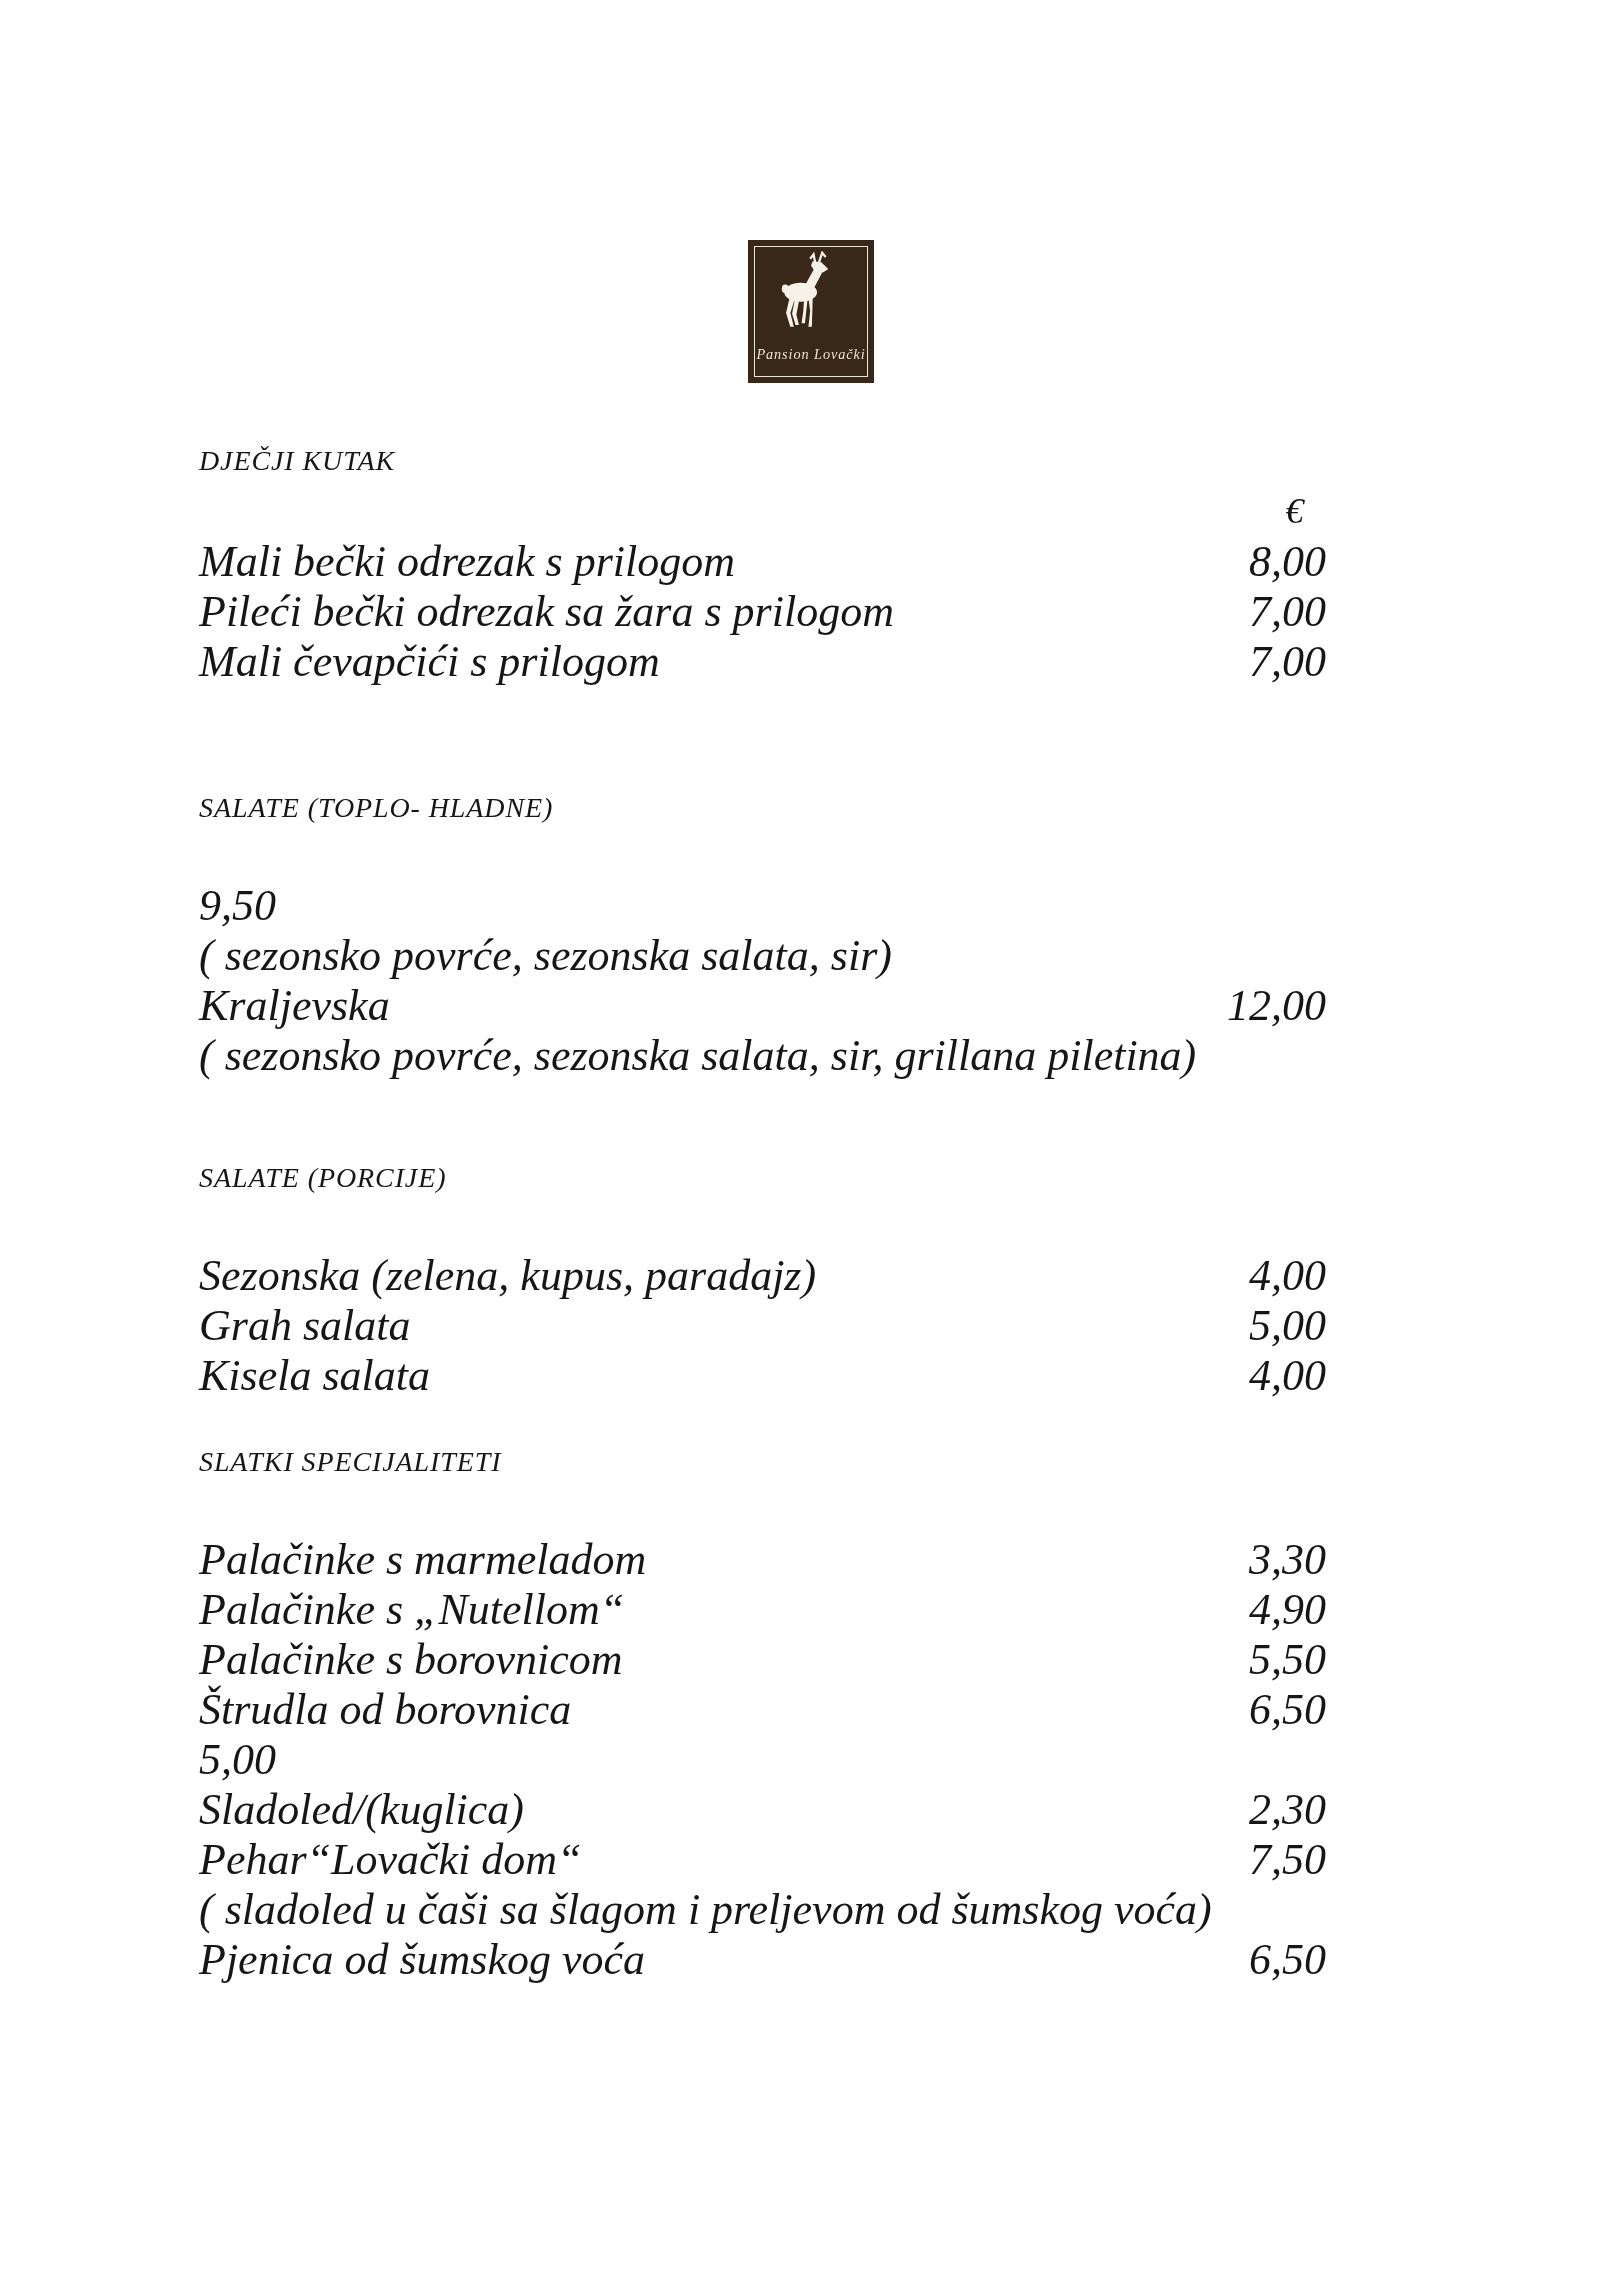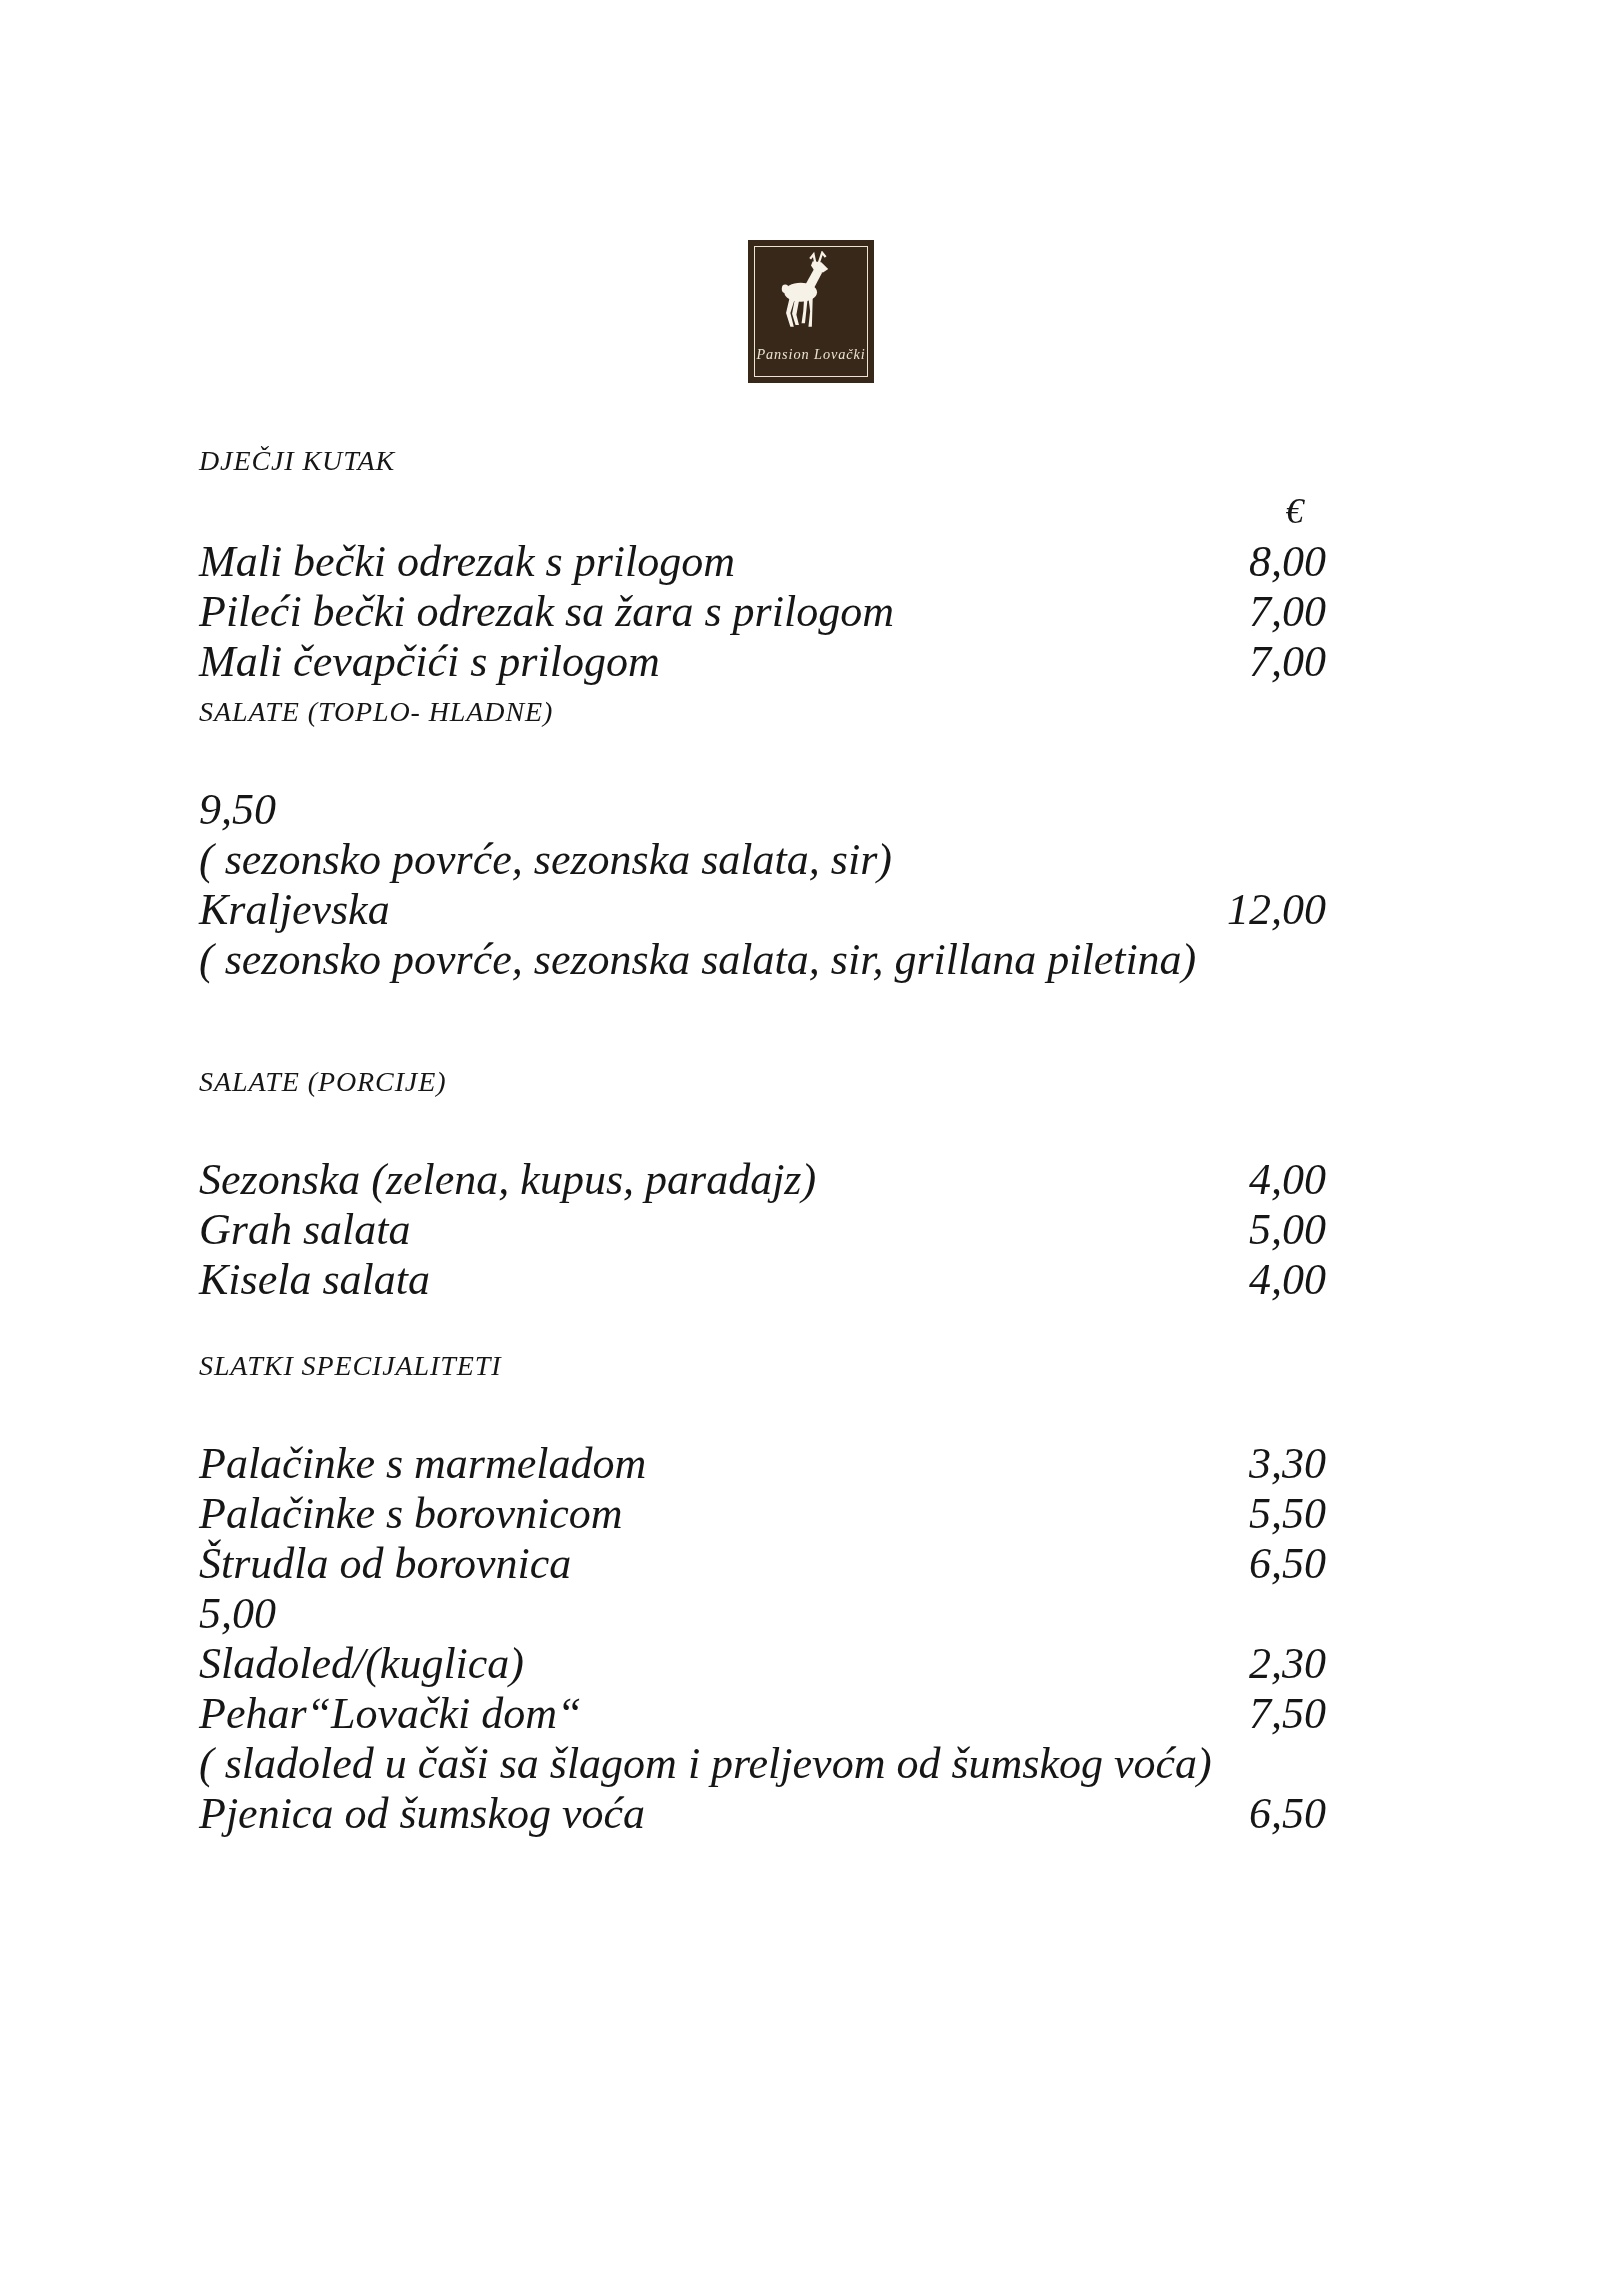--- a/index.html
+++ b/index.html
@@ -50,21 +50,21 @@
   }
 
   
   .menu {
     position: absolute;
     left: 199px;
     top: 436px;
     width: 1127px;
   }
   .section { margin: 0; }
-  .section:nth-child(2) { }
+  .section:nth-child(2) { margin-top: 96px; }
   .section:nth-child(3) { margin-top: 72px; }
   .section:nth-child(4) { margin-top: 36px; }
 
   .section-title {
     font-size: 28px;
     line-height: 50px;
     letter-spacing: 0.9px;
     white-space: nowrap;
   }
   .section-gap { height: 48px; }      
@@ -192,20 +192,24 @@
       <div class="section-title">SLATKI SPECIJALITETI</div>
 
       <div class="section-gap"></div>
       <div class="section-items">
     <div class="item-row">
       <span class="item-name">Palačinke s marmeladom</span>
       <span class="item-price">3,30</span>
     </div>
 
 
+    <div class="item-row">
+      <span class="item-name">Palačinke s „Nutellom“</span>
+      <span class="item-price">4,90</span>
+    </div>
 
     <div class="item-row">
       <span class="item-name">Palačinke s borovnicom</span>
       <span class="item-price">5,50</span>
     </div>
 
     <div class="item-row">
       <span class="item-name">Štrudla od borovnica</span>
       <span class="item-price">6,50</span>
     </div>

